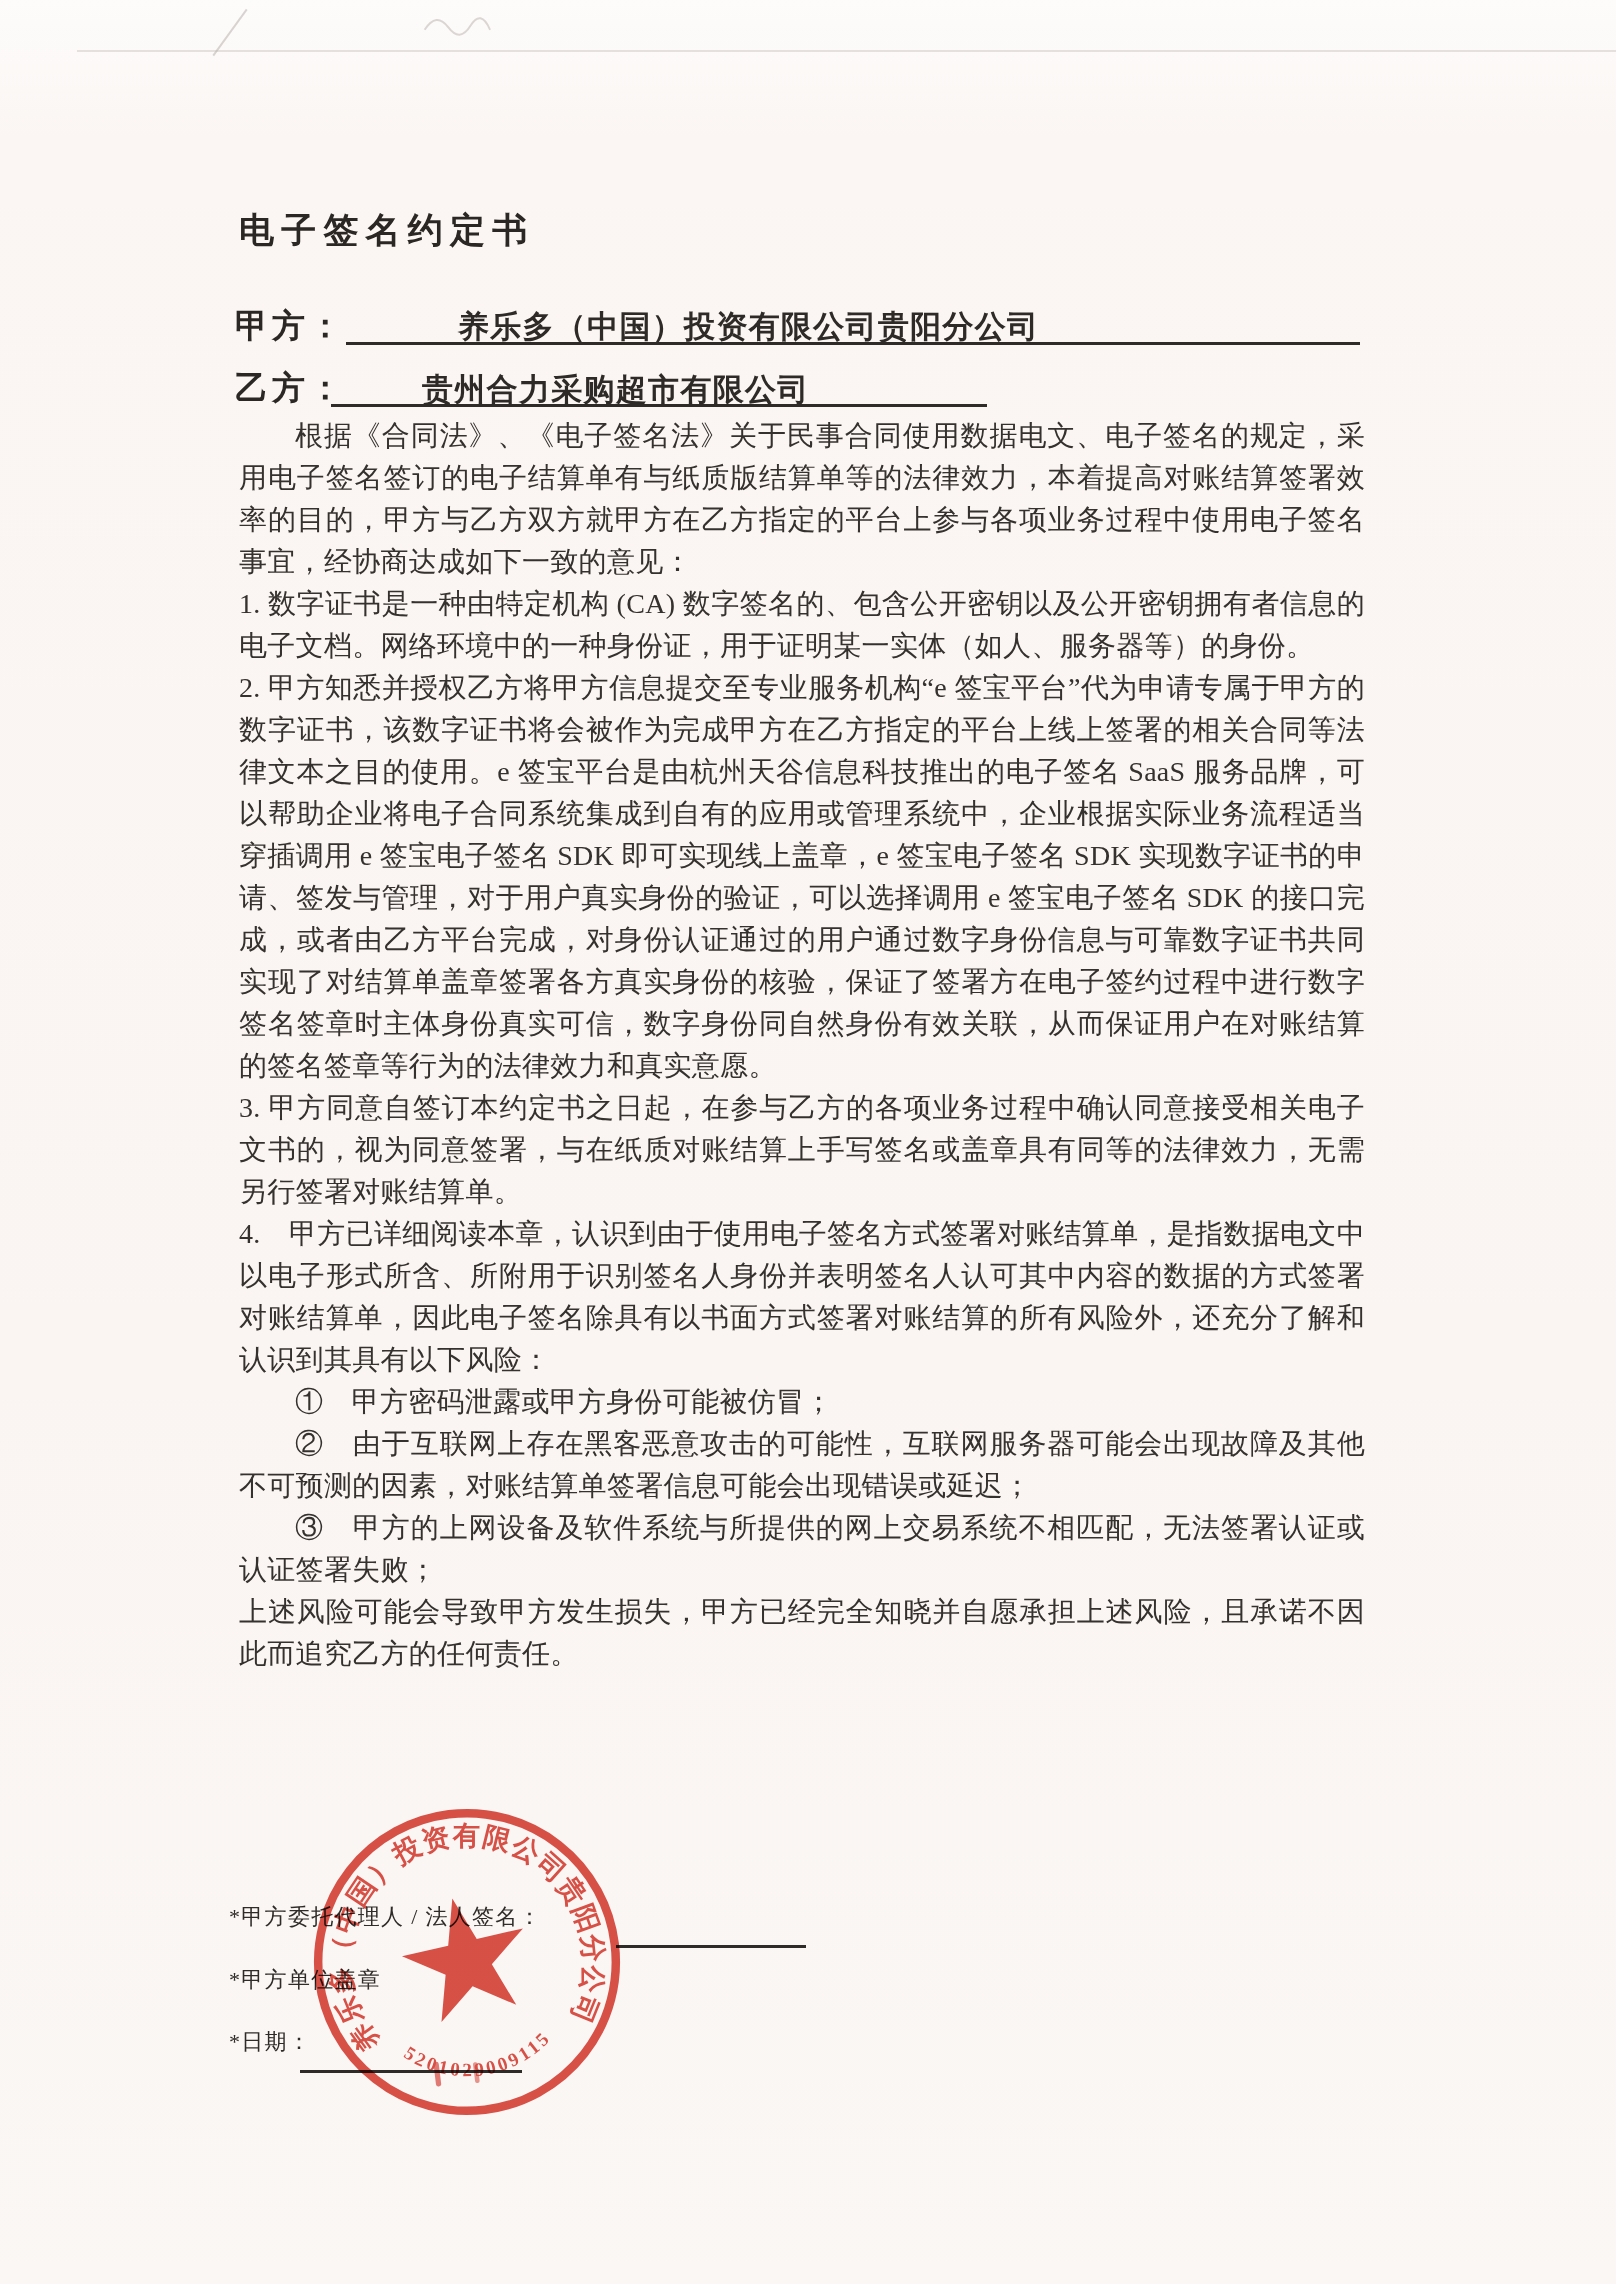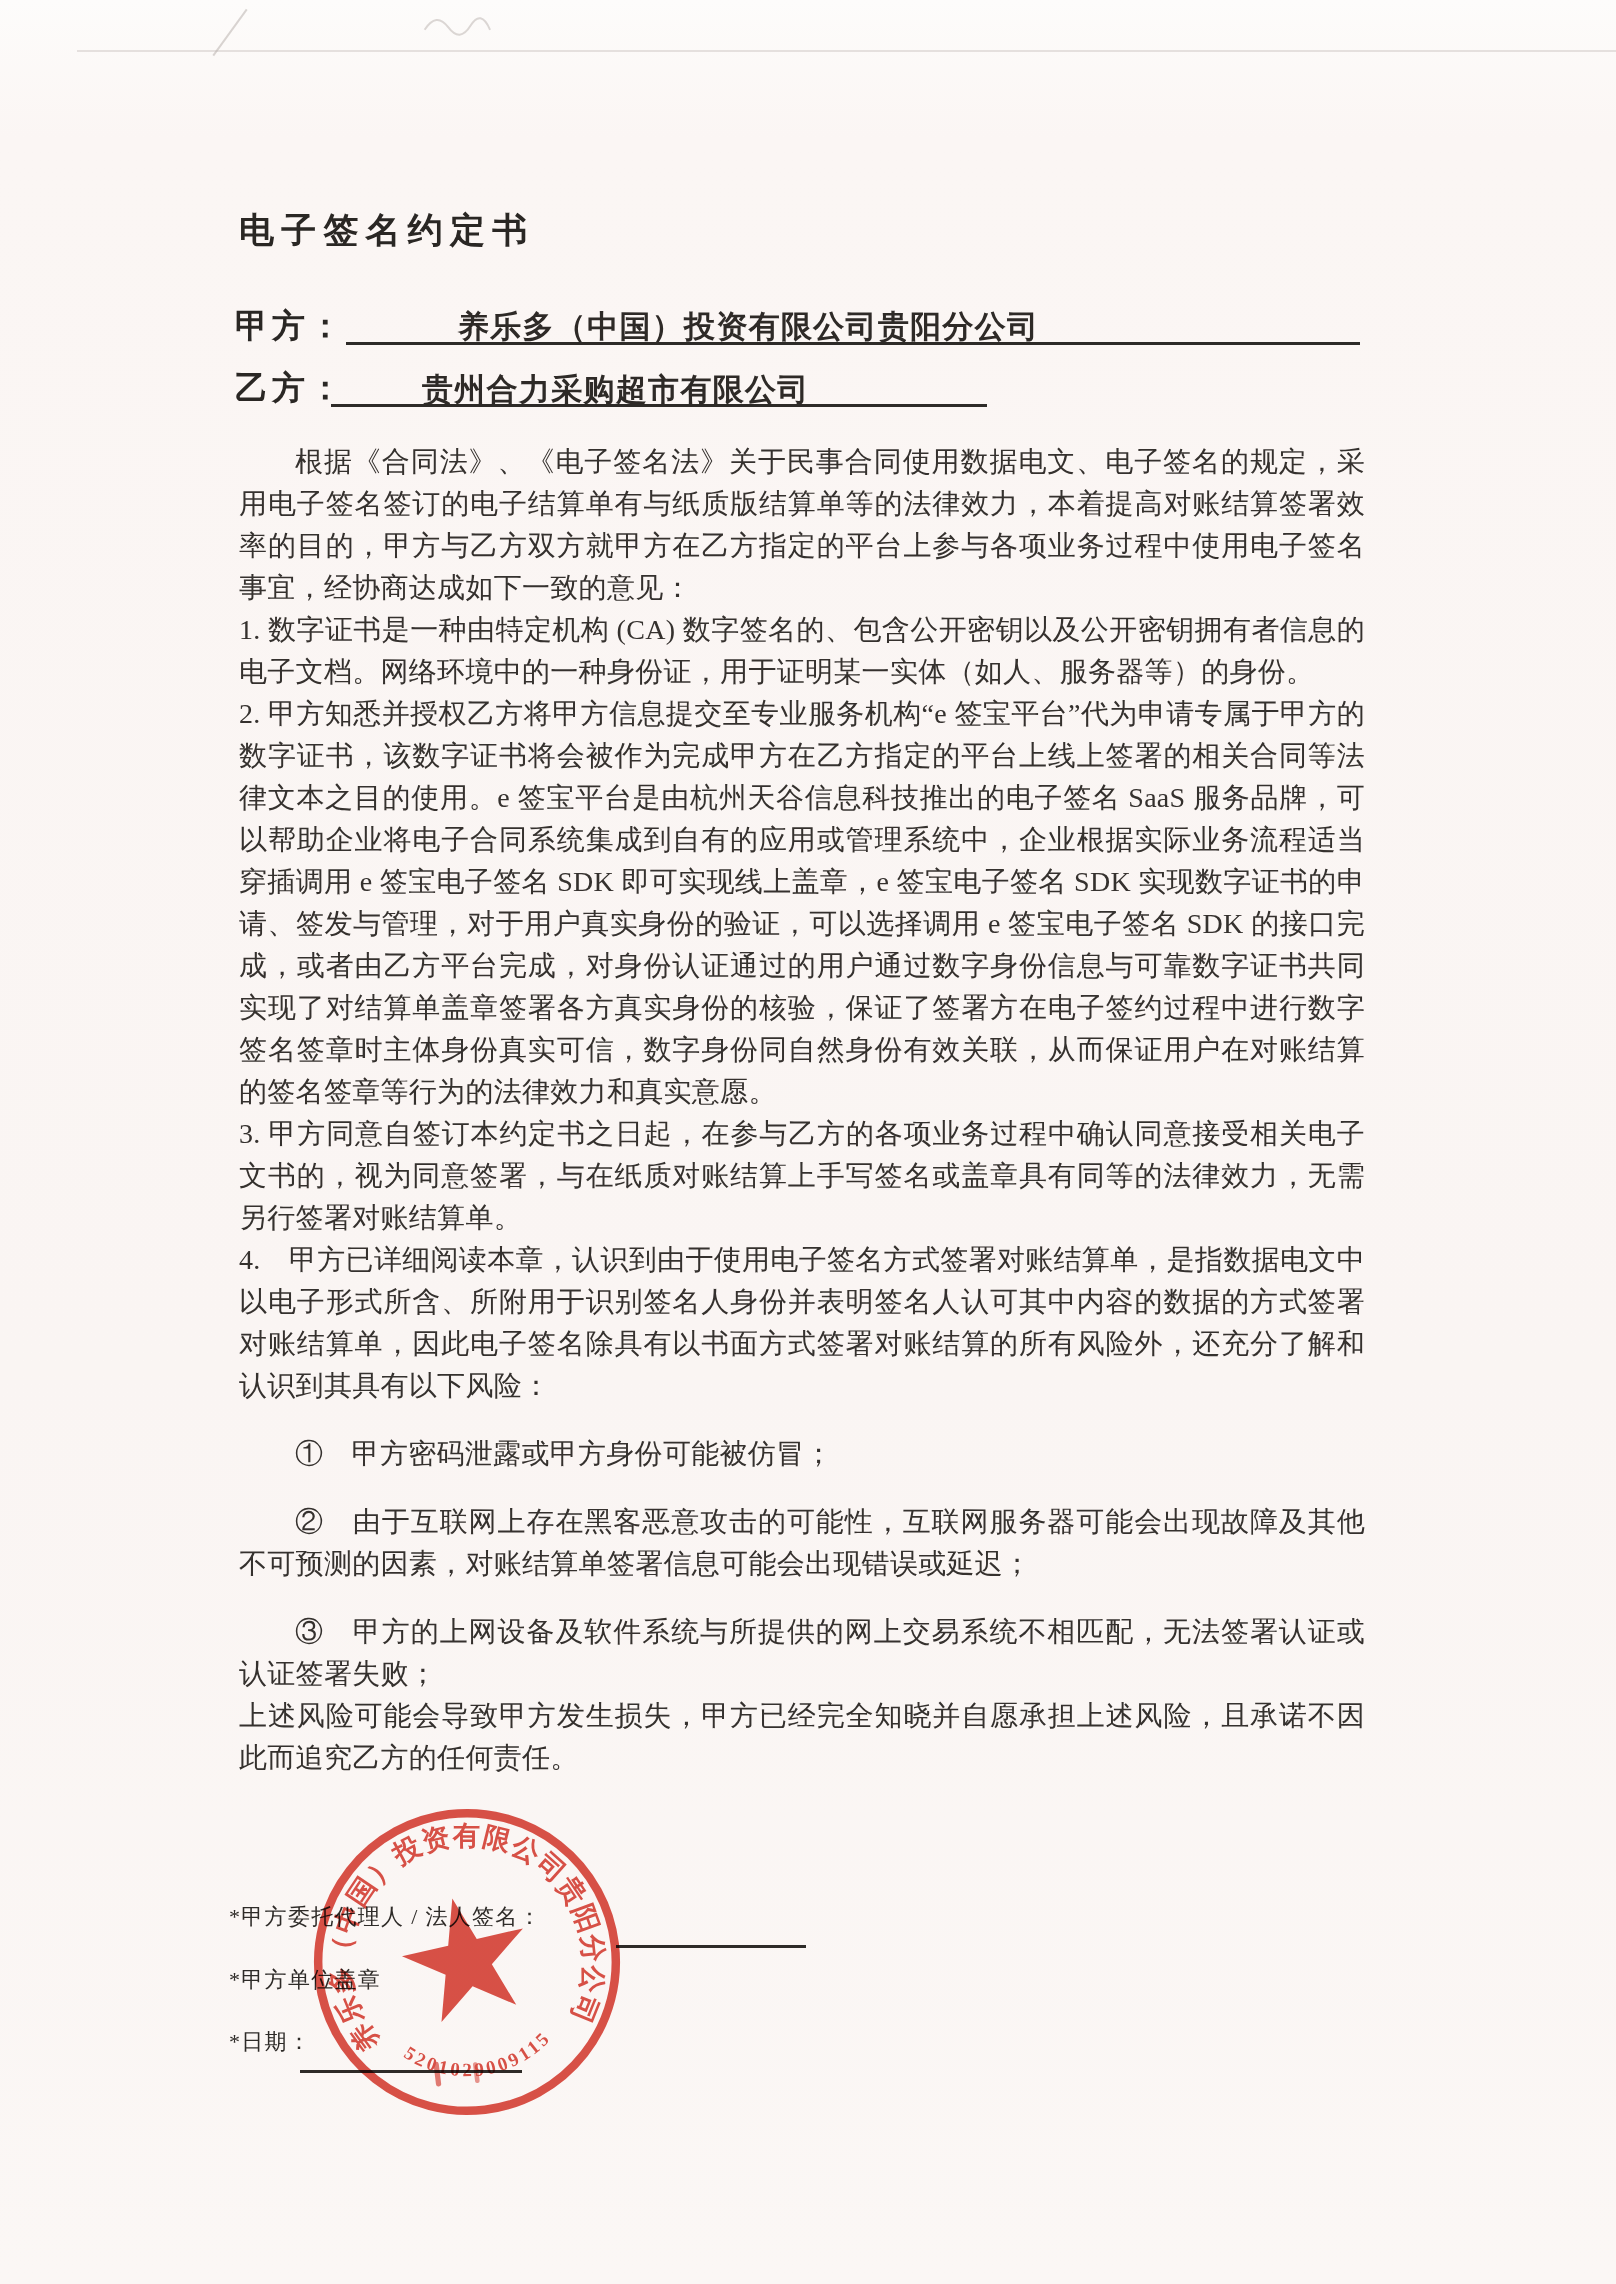--- a/index.html
+++ b/index.html
@@ -24,21 +24,21 @@
   .party-a-underline{top:342px;left:346px;width:1014px;height:3.3px;background:#2e2b28;}
   .party-b-label{top:366px;left:235px;}
   .party-b-name{top:369px;left:422px;}
   .party-b-underline{top:404px;left:331px;width:656px;height:3.3px;background:#2e2b28;}
   .agreement-body{
     top:415px;left:239px;width:1126px;
     font-size:28px;line-height:42px;text-align:justify;
     color:#35312e;letter-spacing:0.3px;
   }
   .agreement-body p{margin:0;}
-  .agreement-body p.indent{text-indent:2em;margin-top:26px;}
+  .agreement-body p.indent{text-indent:2em;}
   .footer-label{font-size:22px;color:#2e2b28;letter-spacing:1.3px;white-space:nowrap;}
   .footer-sign{top:1902px;left:229px;}
   .footer-seal{top:1965px;left:229px;}
   .footer-date{top:2027px;left:229px;}
   .sign-underline{top:1945px;left:616px;width:190px;height:3.3px;background:#2e2b28;}
   .date-underline{top:2070px;left:300px;width:222px;height:3.3px;background:#2e2b28;}
   .company-seal{
     top:1791px;left:296px;width:342px;height:342px;
     mix-blend-mode:multiply;
   }

